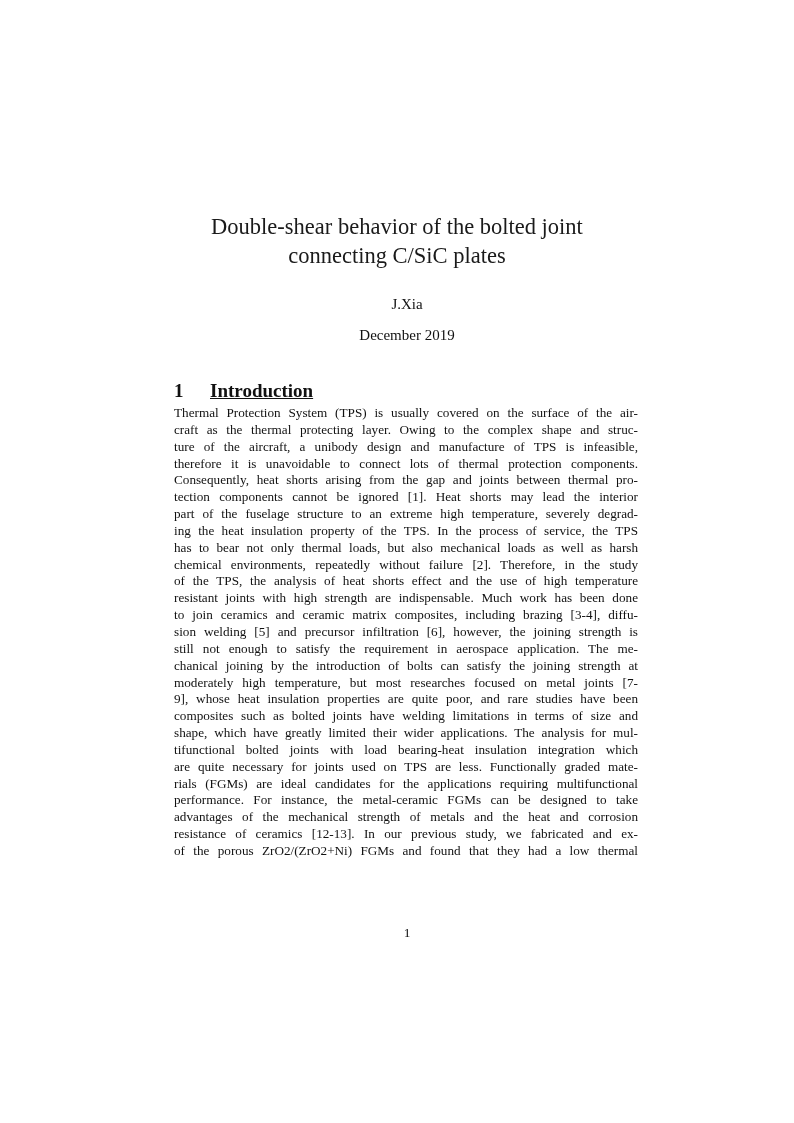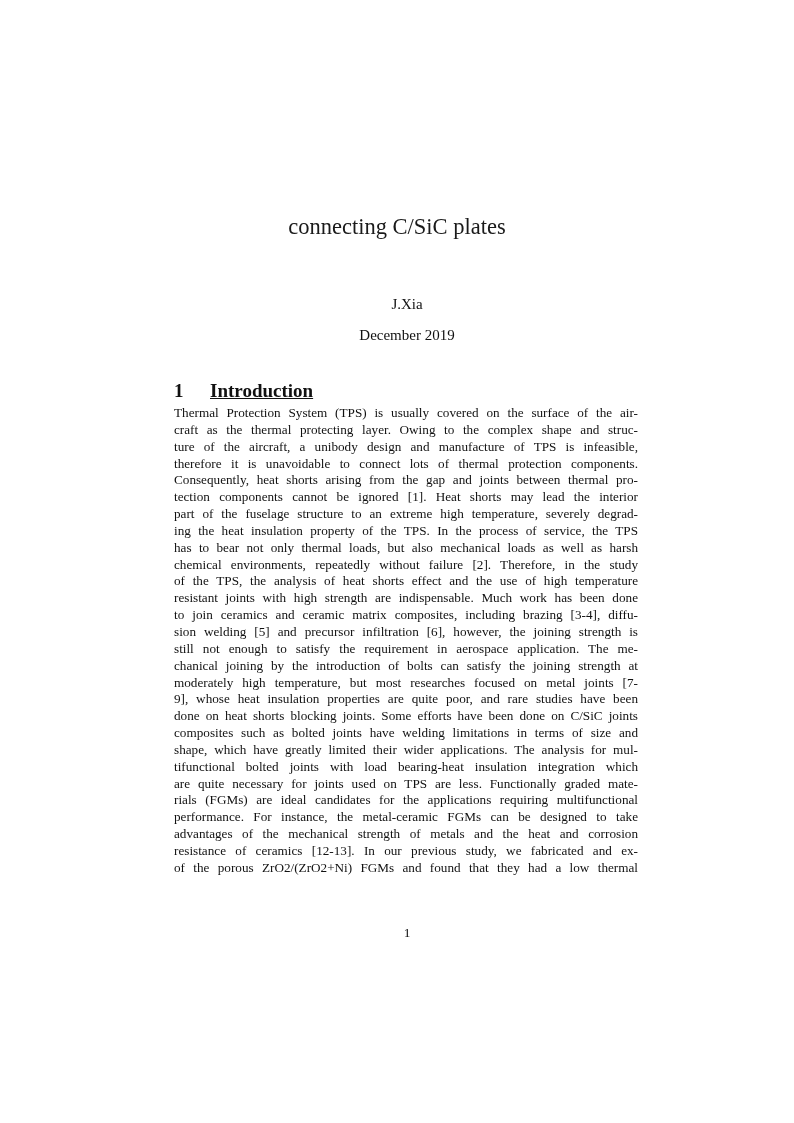--- a/index.html
+++ b/index.html
@@ -13,20 +13,21 @@
   .section .num { display: inline-block; width: 36px; }
   .body { position: absolute; top: 405px; left: 174px; width: 464px; }
   .line { display: block; height: 16.85px; line-height: 16.85px; font-size: 13.2px;
           text-align: justify; text-align-last: justify; white-space: nowrap; }
   .pageno { position: absolute; top: 925px; left: 0; width: 814px; text-align: center; font-size: 13.5px; }
 </style>
 </head>
 <body>
 
 <div class="title">
+  <div>Double-shear behavior of the bolted joint</div>
   <div>connecting C/SiC plates</div>
 </div>
 <div class="author">J.Xia</div>
 <div class="date">December 2019</div>
 
 <div class="section">
   <span class="num">1</span><span>Introduction</span>
 </div>
 
 <div class="body">
@@ -41,21 +42,20 @@
   <span class="line">has to bear not only thermal loads, but also mechanical loads as well as harsh</span>
   <span class="line">chemical environments, repeatedly without failure [2].  Therefore, in the study</span>
   <span class="line">of the TPS, the analysis of heat shorts effect and the use of high temperature</span>
   <span class="line">resistant joints with high strength are indispensable. Much work has been done</span>
   <span class="line">to join ceramics and ceramic matrix composites, including brazing [3-4], diffu-</span>
   <span class="line">sion welding [5] and precursor infiltration [6], however, the joining strength is</span>
   <span class="line">still not enough to satisfy the requirement in aerospace application.  The me-</span>
   <span class="line">chanical joining by the introduction of bolts can satisfy the joining strength at</span>
   <span class="line">moderately high temperature, but most researches focused on metal joints [7-</span>
   <span class="line">9], whose heat insulation properties are quite poor, and rare studies have been</span>
-  <span class="line">done on heat shorts blocking joints.  Some efforts have been done on C/SiC joints</span>
   <span class="line">composites such as bolted joints have welding limitations in terms of size and</span>
   <span class="line">shape, which have greatly limited their wider applications. The analysis for mul-</span>
   <span class="line">tifunctional bolted joints with load bearing-heat insulation integration which</span>
   <span class="line">are quite necessary for joints used on TPS are less. Functionally graded mate-</span>
   <span class="line">rials (FGMs) are ideal candidates for the applications requiring multifunctional</span>
   <span class="line">performance.  For instance, the metal-ceramic FGMs can be designed to take</span>
   <span class="line">advantages of the mechanical strength of metals and the heat and corrosion</span>
   <span class="line">resistance of ceramics [12-13].  In our previous study, we fabricated and ex-</span>
   <span class="line">of the porous ZrO2/(ZrO2+Ni) FGMs and found that they had a low thermal</span>
 </div>

